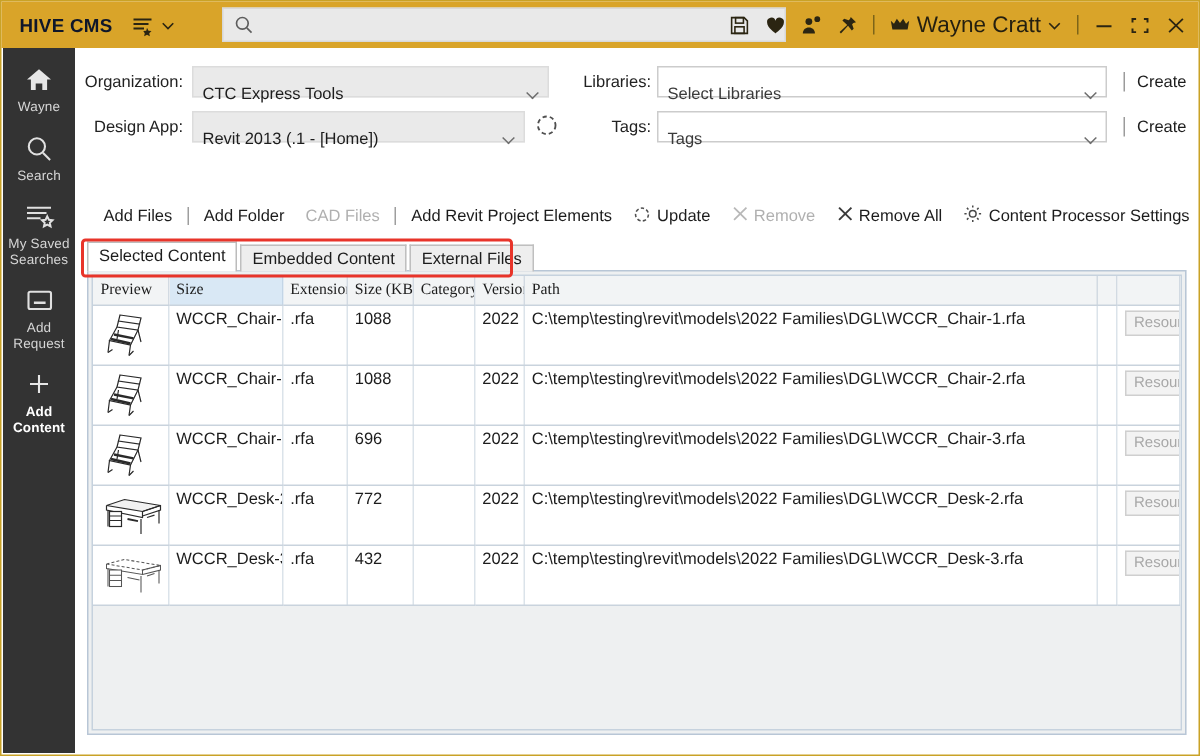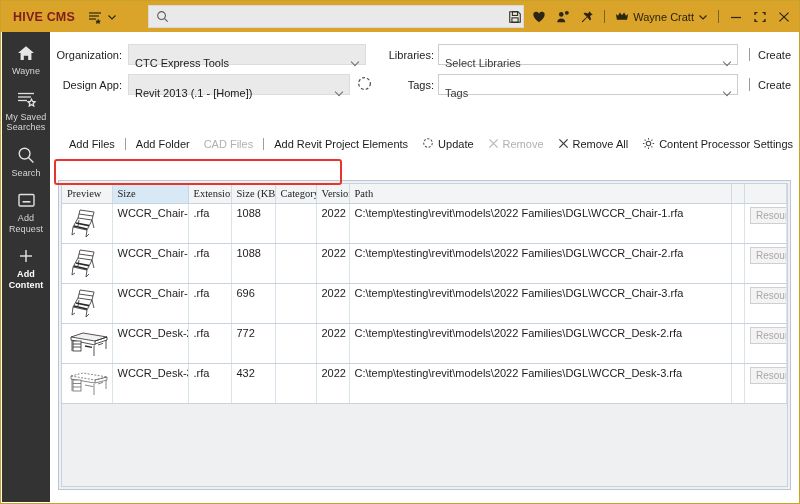--- a/index.html
+++ b/index.html
@@ -33,21 +33,21 @@
     display: flex;
     align-items: center;
     box-sizing: border-box;
   }
   #brand {
     width: 68px;
     margin-left: 12px;
     font-size: 12.5px;
     font-weight: bold;
     letter-spacing: .2px;
-    color: #7f1d1d;
+    color: #0f172a;
     white-space: nowrap;
   }
   .tb-icon {
     display: inline-flex;
     align-items: center;
     justify-content: center;
     color: #2b2512;
   }
   #menu-group {
     display: flex;
@@ -81,21 +81,21 @@
     display: flex;
     align-items: center;
     gap: 10px;
   }
   .tb-sep {
     width: 1px; height: 13px;
     background: #7d6418;
     display: inline-block;
   }
   #user-name {
-    font-size: 11px;
+    font-size: 15px;
     color: #241f10;
     white-space: nowrap;
   }
   #user-chip {
     display: flex; align-items: center; gap: 4px;
   }
 
   
   #rail {
     position: absolute;
@@ -488,39 +488,39 @@
       <span class="ri-ico">
         <svg width="20" height="18" viewBox="0 0 20 18" fill="#e6e6e6">
           <path d="M10 2.2L18 9h-2.6v7h-3.2v-4.3H7.8V16H4.6V9H2z"></path>
         </svg>
       </span>
       <span class="ri-lbl">Wayne</span>
     </div>
 
     <div class="rail-item">
       <span class="ri-ico">
+        <svg width="20" height="19" viewBox="0 0 20 19" fill="none" stroke="#e0e0e0" stroke-width="1.4">
+          <circle cx="8.6" cy="7.6" r="5.4"></circle>
+            <line x1="12.6" y1="11.8" x2="17.4" y2="16.6"></line>
+        </svg>
+      </span>
+      <span class="ri-lbl">Search</span>
+    </div>
+
+    <div class="rail-item">
+      <span class="ri-ico">
         <svg width="22" height="18" viewBox="0 0 22 18" fill="none" stroke="#e0e0e0" stroke-width="1.3">
           <line x1="3" y1="3.5" x2="19" y2="3.5"></line>
             <line x1="3" y1="7" x2="16" y2="7"></line>
             <line x1="3" y1="10.5" x2="12" y2="10.5"></line>
           <path d="M16.5 9.2l1.1 2.3 2.4.3-1.8 1.7.5 2.4-2.2-1.2-2.2 1.2.5-2.4-1.8-1.7 2.4-.3z"></path>
         </svg>
       </span>
       <span class="ri-lbl">My Saved</span>
       <span class="ri-lbl">Searches</span>
-    </div>
-
-    <div class="rail-item">
-      <span class="ri-ico">
-        <svg width="20" height="19" viewBox="0 0 20 19" fill="none" stroke="#e0e0e0" stroke-width="1.4">
-          <circle cx="8.6" cy="7.6" r="5.4"></circle>
-            <line x1="12.6" y1="11.8" x2="17.4" y2="16.6"></line>
-        </svg>
-      </span>
-      <span class="ri-lbl">Search</span>
     </div>
 
     <div class="rail-item">
       <span class="ri-ico">
         <svg width="21" height="18" viewBox="0 0 21 18" fill="none" stroke="#e0e0e0" stroke-width="1.4">
           <rect x="3" y="3.5" width="15" height="11.5" rx="1.2"></rect>
           <path d="M6.6 10.8h7.8" stroke-width="1.6"></path>
         </svg>
       </span>
       <span class="ri-lbl">Add</span>
@@ -623,20 +623,25 @@
           <svg width="13" height="13" viewBox="0 0 14 14" fill="none" stroke="#4a4a4a" stroke-width="1.1">
             <circle cx="7" cy="7" r="2.4"></circle>
             <path d="M7 1v1.6M7 11.4V13M1 7h1.6M11.4 7H13M2.8 2.8l1.1 1.1M10.1 10.1l1.1 1.1M11.2 2.8l-1.1 1.1M3.9 10.1l-1.1 1.1"></path>
           </svg>
         </span>
         <span>Content Processor Settings</span>
       </span>
 
     </div>
 
+    <div id="tabs">
+      <div class="tab active">Selected Content</div>
+      <div class="tab">Embedded Content</div>
+      <div class="tab">External Files</div>
+    </div>
 
     <div id="hl-rect"></div>
 
     <div id="grid-panel">
       <div id="grid-inner">
         <table class="grid">
           <colgroup>
             <col style="width:50px">
               <col style="width:76px">
               <col style="width:43px">

